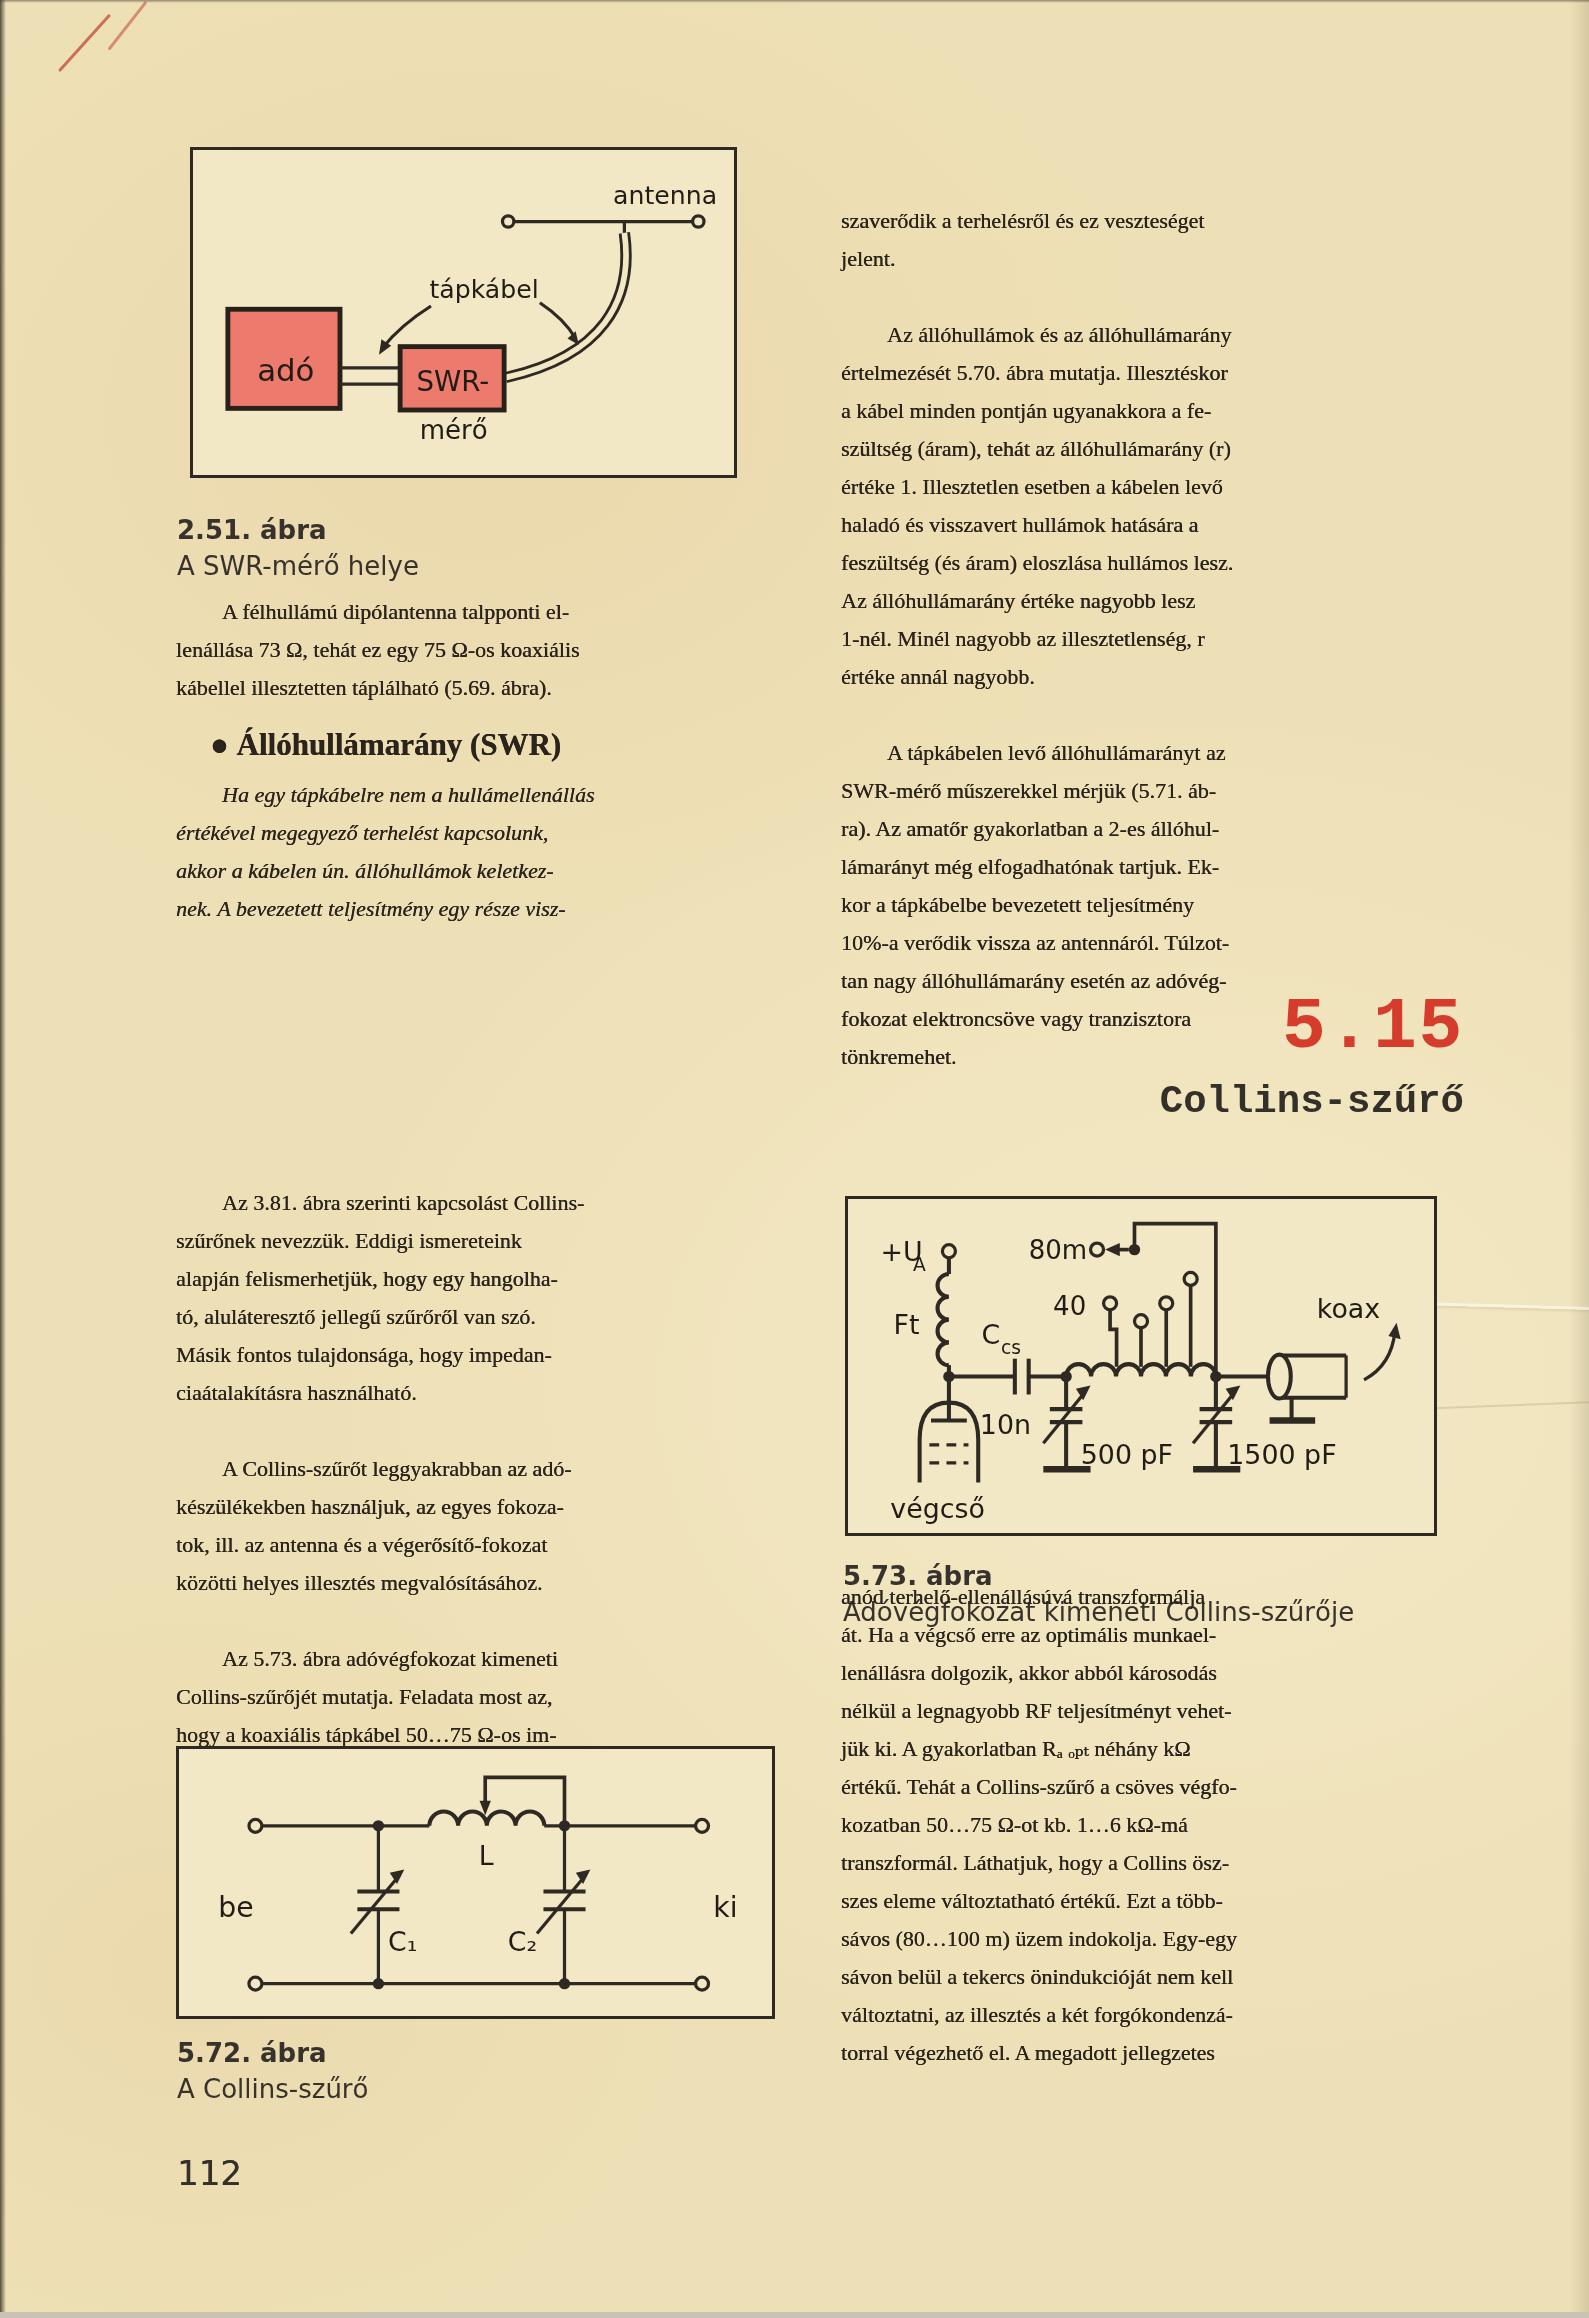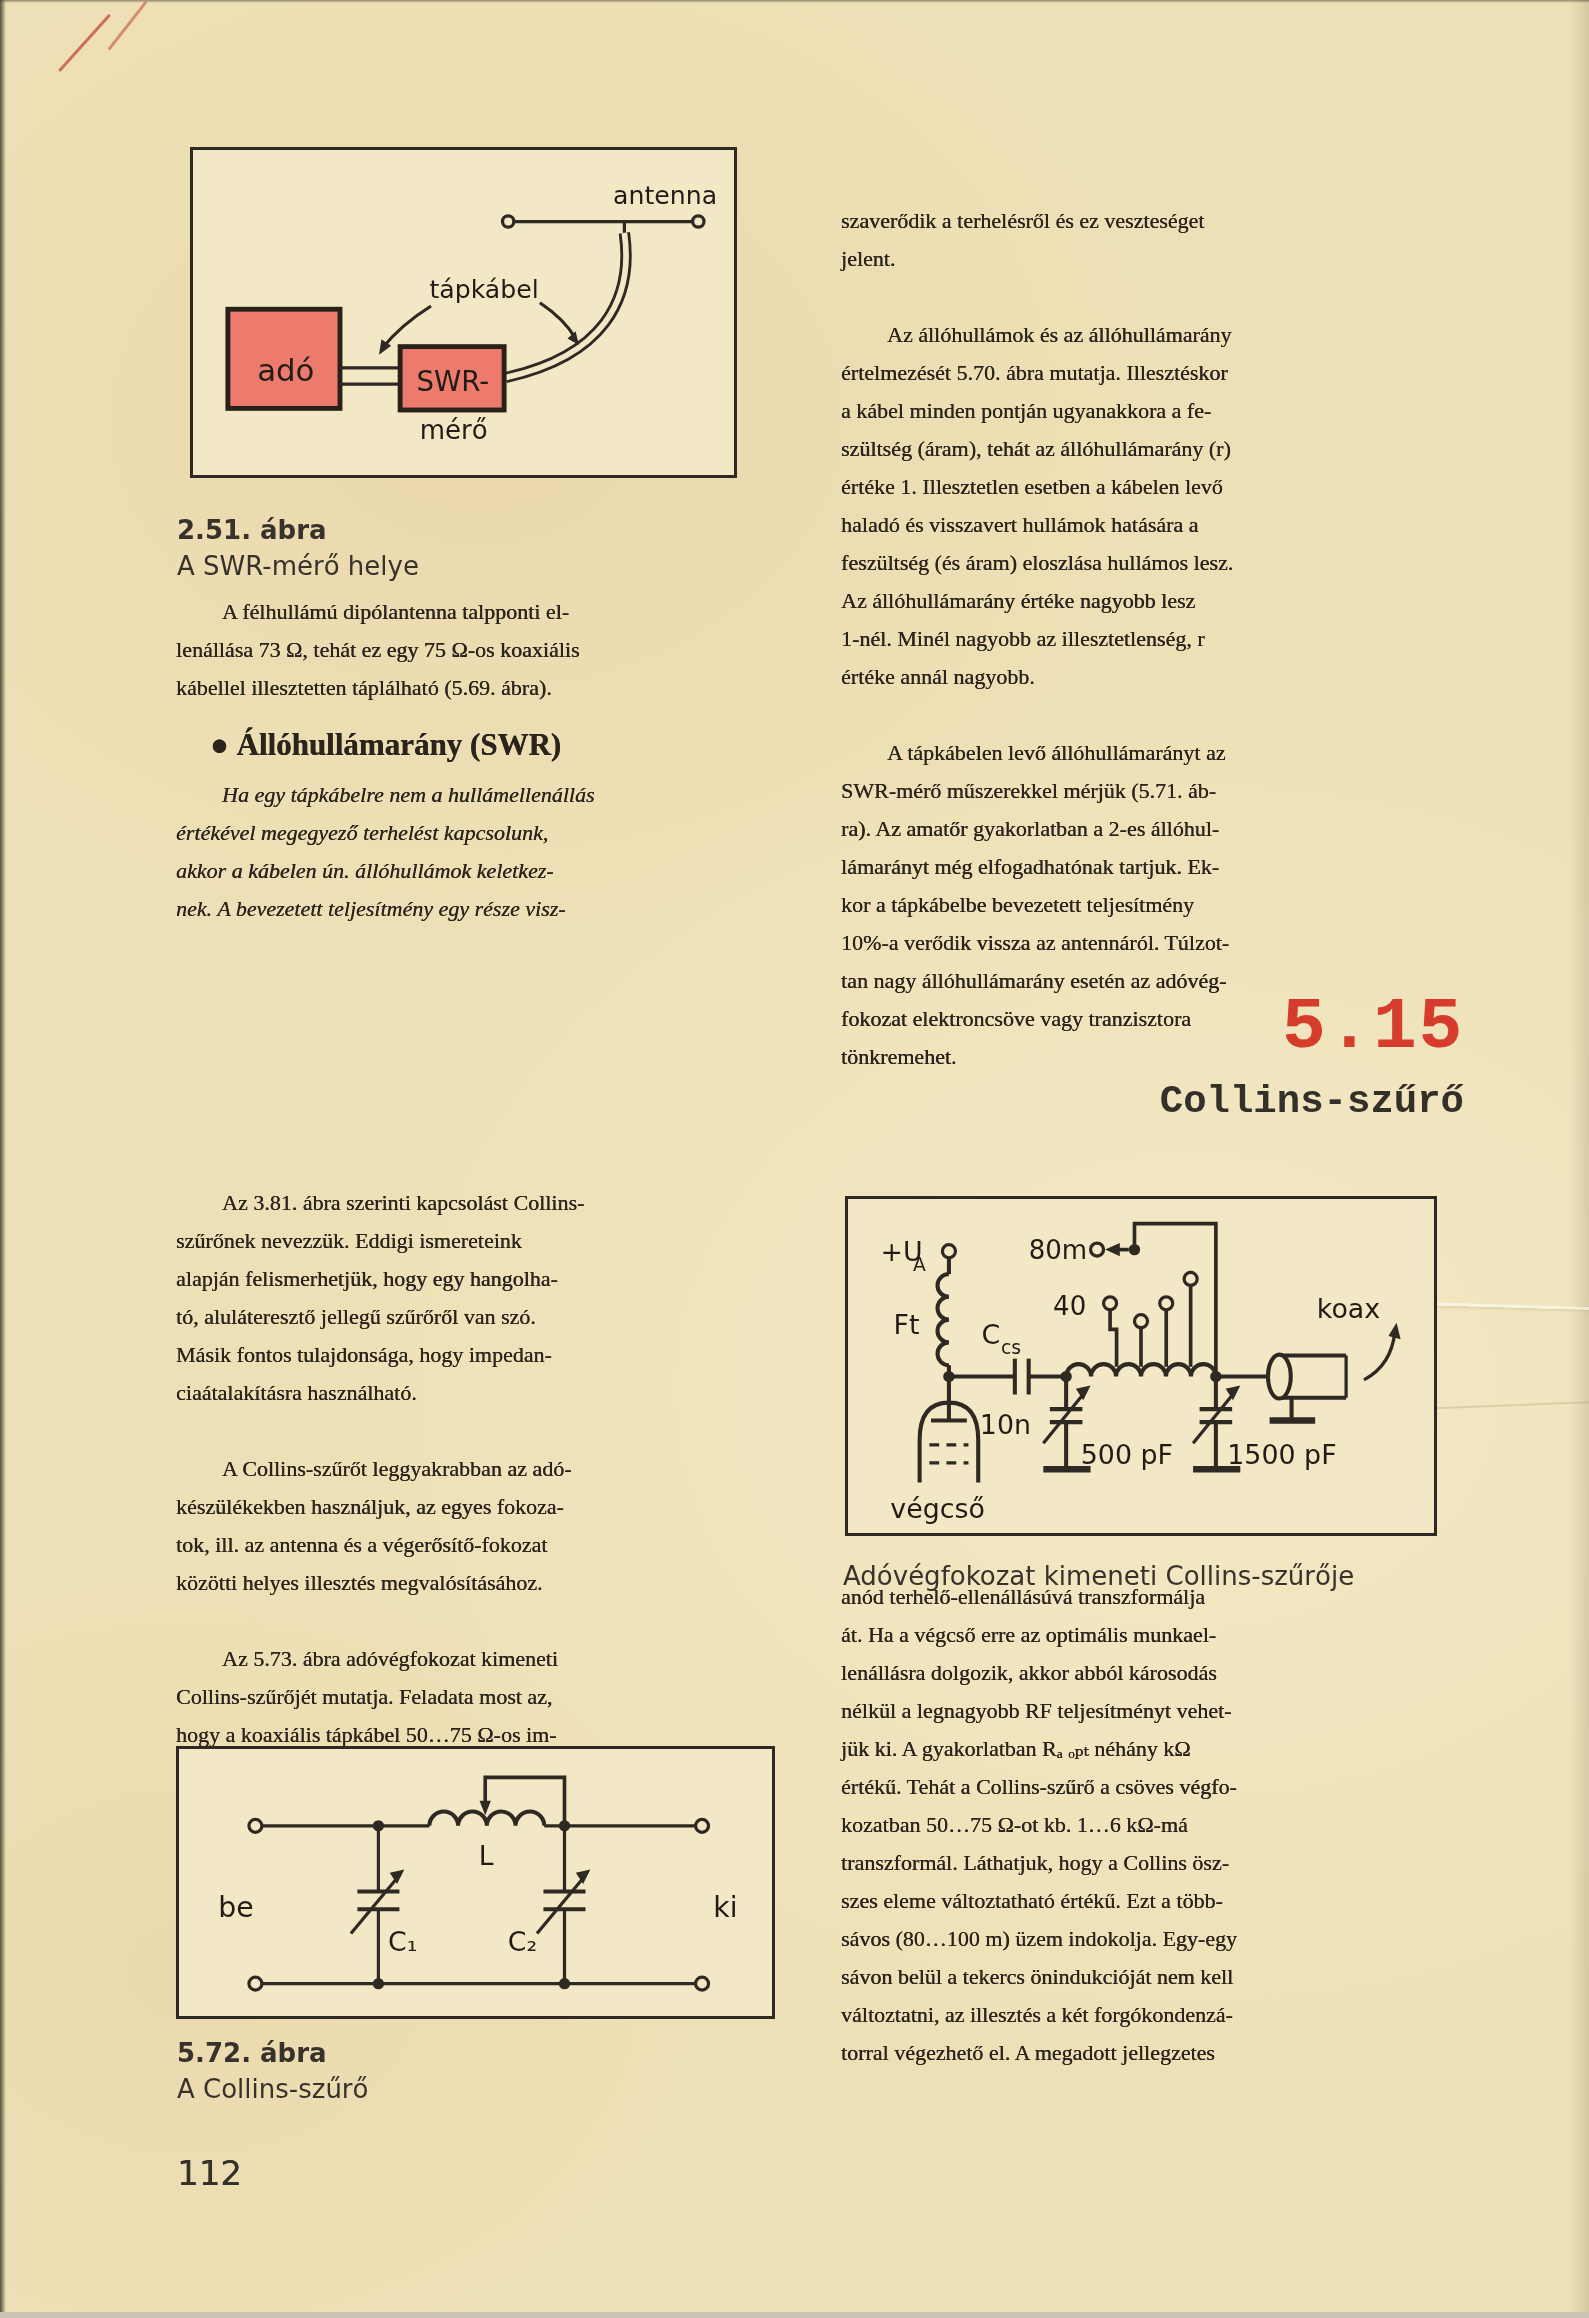--- a/index.html
+++ b/index.html
@@ -284,20 +284,21 @@
       <ellipse cx="530" cy="218" rx="14" ry="27" fill="#f3e8c5" stroke="#2e2922" stroke-width="5"></ellipse>
       <line class="ln" x1="545" y1="244" x2="545" y2="272" stroke-width="5"></line>
       <line class="ln" x1="518" y1="272" x2="574" y2="272" stroke-width="8"></line>
       <text x="576" y="146" font-size="33">koax</text>
       <path class="ln" d="M634,222 Q668,204 672,162" stroke-width="4"></path>
       <path d="M674,152 L664,168 L679,172 Z" fill="#2e2922"></path>
     </svg>
   </div>
 
   <div class="caption" style="left:843px;top:1558px;">
+    <div class="cap-title">5.73. ábra</div>
     <div>Adóvégfokozat kimeneti Collins-szűrője</div>
   </div>
 
   <div class="body-text" style="left:841px;top:1578px;">anód terhelő-ellenállásúvá transzformálja
 át. Ha a végcső erre az optimális munkael-
 lenállásra dolgozik, akkor abból károsodás
 nélkül a legnagyobb RF teljesítményt vehet-
 jük ki. A gyakorlatban Rₐ ₒₚₜ néhány kΩ
 értékű. Tehát a Collins-szűrő a csöves végfo-
 kozatban 50…75 Ω-ot kb. 1…6 kΩ-má

